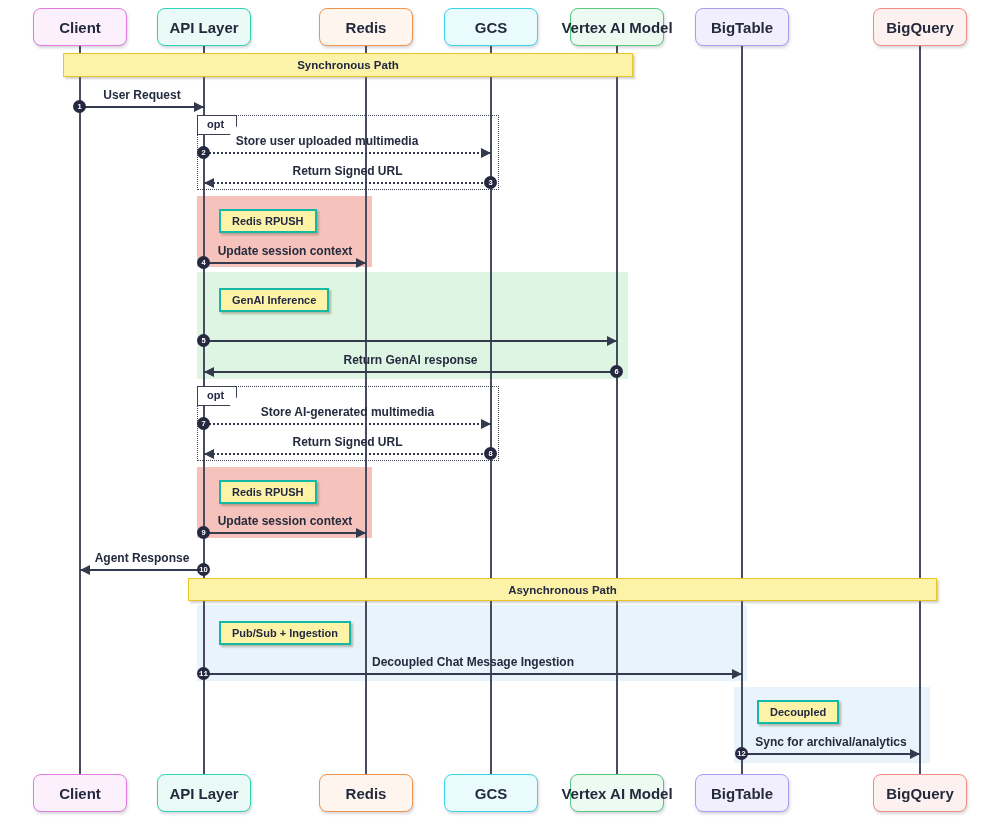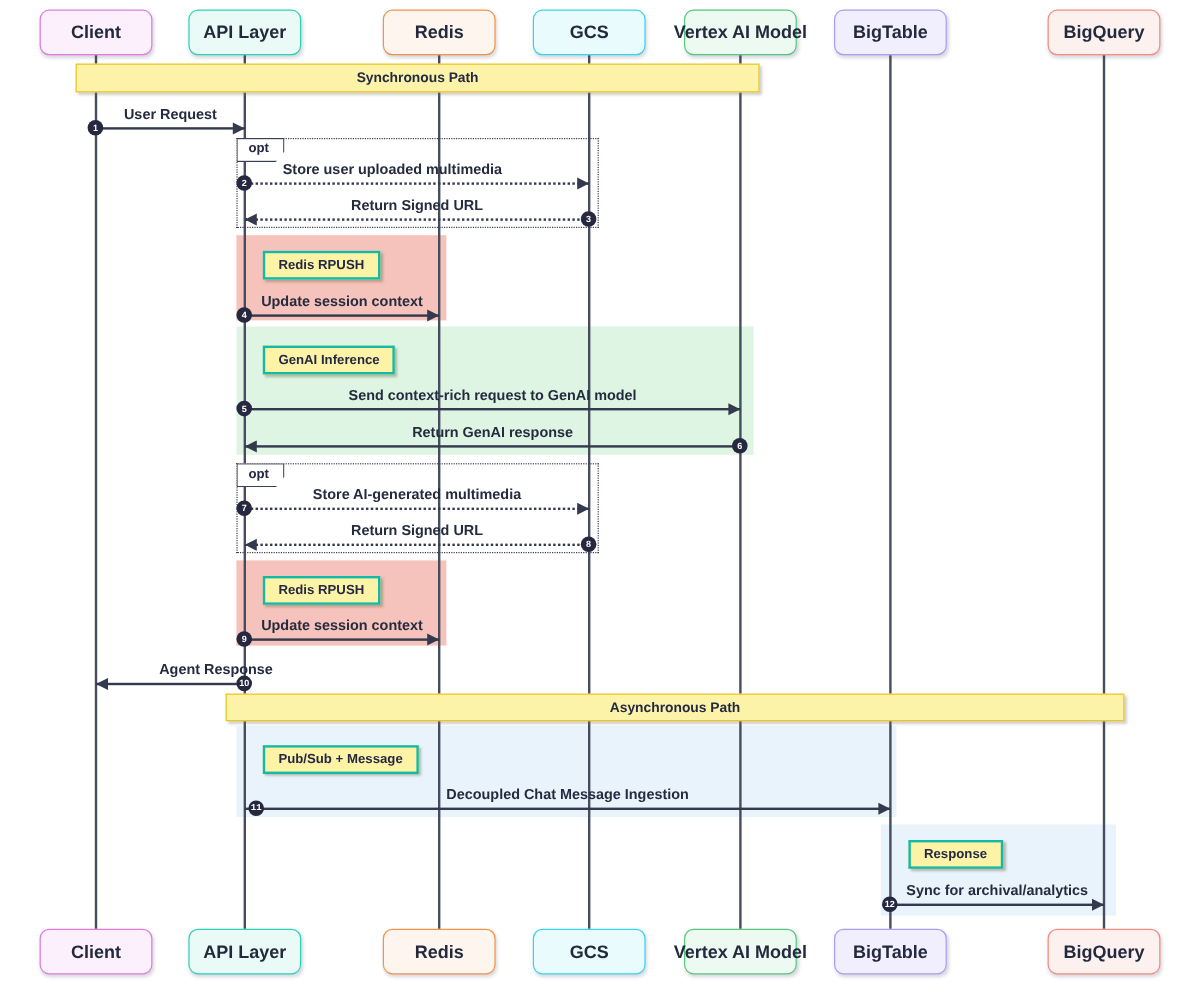--- a/index.html
+++ b/index.html
@@ -53,23 +53,23 @@
 <body>
 
 <div id="stage">
     <div class="region" style="left: 197px; top: 196px; width: 175px; height: 71px; background: rgb(245, 195, 187);"></div>
     <div class="region-label" style="left: 219px; top: 209px;">Redis RPUSH</div>
     <div class="region" style="left: 197px; top: 272px; width: 431px; height: 107px; background: rgb(222, 245, 227);"></div>
     <div class="region-label" style="left: 219px; top: 288px;">GenAI Inference</div>
     <div class="region" style="left: 197px; top: 467px; width: 175px; height: 71px; background: rgb(245, 195, 187);"></div>
     <div class="region-label" style="left: 219px; top: 480px;">Redis RPUSH</div>
     <div class="region" style="left: 197px; top: 605px; width: 550px; height: 76px; background: rgb(233, 243, 251);"></div>
-    <div class="region-label" style="left: 219px; top: 621px;">Pub/Sub + Message</div>
+    <div class="region-label" style="left: 219px; top: 621px;">Pub/Sub + Ingestion</div>
     <div class="region" style="left: 734px; top: 687px; width: 196px; height: 76px; background: rgb(233, 243, 251);"></div>
-    <div class="region-label" style="left: 757px; top: 700px;">Response</div>
+    <div class="region-label" style="left: 757px; top: 700px;">Decoupled</div>
     <div class="lifeline" style="left: 79px; top: 46px; height: 728px;"></div>
     <div class="lifeline" style="left: 203px; top: 46px; height: 728px;"></div>
     <div class="lifeline" style="left: 365px; top: 46px; height: 728px;"></div>
     <div class="lifeline" style="left: 490px; top: 46px; height: 728px;"></div>
     <div class="lifeline" style="left: 616px; top: 46px; height: 728px;"></div>
     <div class="lifeline" style="left: 741px; top: 46px; height: 728px;"></div>
     <div class="lifeline" style="left: 919px; top: 46px; height: 728px;"></div>
     <div class="frame" style="left: 197px; top: 115px; width: 302px; height: 75px;">
       <div class="frame-tag">opt</div>
     </div>
@@ -87,48 +87,47 @@
     <div class="arrowhead right" style="left: 481px; top: 148px;"></div>
     <div class="msg-num" style="left: 197px; top: 146px;">2</div>
     <div class="msg-label" style="left: 204px; top: 164px; width: 287px;">Return Signed URL</div>
     <div class="msg-line dotted" style="left: 204px; top: 182px; width: 287px;"></div>
     <div class="arrowhead left" style="left: 204px; top: 178px;"></div>
     <div class="msg-num" style="left: 484px; top: 176px;">3</div>
     <div class="msg-label" style="left: 204px; top: 244px; width: 162px;">Update session context</div>
     <div class="msg-line solid" style="left: 204px; top: 262px; width: 162px;"></div>
     <div class="arrowhead right" style="left: 356px; top: 258px;"></div>
     <div class="msg-num" style="left: 197px; top: 256px;">4</div>
-    <div class="msg-label" style="left: 204px; top: 322px; width: 413px;">Send context-rich request to GenAI model</div>
     <div class="msg-line solid" style="left: 204px; top: 340px; width: 413px;"></div>
     <div class="arrowhead right" style="left: 607px; top: 336px;"></div>
     <div class="msg-num" style="left: 197px; top: 334px;">5</div>
     <div class="msg-label" style="left: 204px; top: 353px; width: 413px;">Return GenAI response</div>
     <div class="msg-line solid" style="left: 204px; top: 371px; width: 413px;"></div>
     <div class="arrowhead left" style="left: 204px; top: 367px;"></div>
     <div class="msg-num" style="left: 610px; top: 365px;">6</div>
     <div class="msg-label" style="left: 204px; top: 405px; width: 287px;">Store AI-generated multimedia</div>
     <div class="msg-line dotted" style="left: 204px; top: 423px; width: 287px;"></div>
     <div class="arrowhead right" style="left: 481px; top: 419px;"></div>
     <div class="msg-num" style="left: 197px; top: 417px;">7</div>
     <div class="msg-label" style="left: 204px; top: 435px; width: 287px;">Return Signed URL</div>
     <div class="msg-line dotted" style="left: 204px; top: 453px; width: 287px;"></div>
     <div class="arrowhead left" style="left: 204px; top: 449px;"></div>
     <div class="msg-num" style="left: 484px; top: 447px;">8</div>
     <div class="msg-label" style="left: 204px; top: 514px; width: 162px;">Update session context</div>
     <div class="msg-line solid" style="left: 204px; top: 532px; width: 162px;"></div>
     <div class="arrowhead right" style="left: 356px; top: 528px;"></div>
     <div class="msg-num" style="left: 197px; top: 526px;">9</div>
-    <div class="msg-label" style="left: 80px; top: 551px; width: 124px; margin-left: 38px;">Agent Response</div>
+    <div class="msg-label" style="left: 80px; top: 551px; width: 124px;">Agent Response</div>
     <div class="msg-line solid" style="left: 80px; top: 569px; width: 124px;"></div>
     <div class="arrowhead left" style="left: 80px; top: 565px;"></div>
     <div class="msg-num" style="left: 197px; top: 563px;">10</div>
     <div class="msg-label" style="left: 204px; top: 655px; width: 538px;">Decoupled Chat Message Ingestion</div>
     <div class="msg-line solid" style="left: 204px; top: 673px; width: 538px;"></div>
     <div class="arrowhead right" style="left: 732px; top: 669px;"></div>
-    <div class="msg-num" style="left: 207px; top: 667px; font-family: Liberation Mono, monospace;">11</div>
+    <div class="msg-num" style="left: 197px; top: 667px; font-family: Liberation Mono, monospace;">11</div>
     <div class="msg-label" style="left: 742px; top: 735px; width: 178px;">Sync for archival/analytics</div>
     <div class="msg-line solid" style="left: 742px; top: 753px; width: 178px;"></div>
     <div class="arrowhead right" style="left: 910px; top: 749px;"></div>
     <div class="msg-num" style="left: 735px; top: 747px;">12</div>
     <div class="participant" style="left: 33px; top: 8px; border-color: rgb(224, 123, 224); background: rgb(253, 240, 253);">Client</div>
     <div class="participant" style="left: 33px; top: 774px; border-color: rgb(224, 123, 224); background: rgb(253, 240, 253);">Client</div>
     <div class="participant" style="left: 157px; top: 8px; border-color: rgb(42, 212, 181); background: rgb(234, 250, 246);">API Layer</div>
     <div class="participant" style="left: 157px; top: 774px; border-color: rgb(42, 212, 181); background: rgb(234, 250, 246);">API Layer</div>
     <div class="participant" style="left: 319px; top: 8px; border-color: rgb(240, 148, 75); background: rgb(254, 246, 238);">Redis</div>
     <div class="participant" style="left: 319px; top: 774px; border-color: rgb(240, 148, 75); background: rgb(254, 246, 238);">Redis</div>

